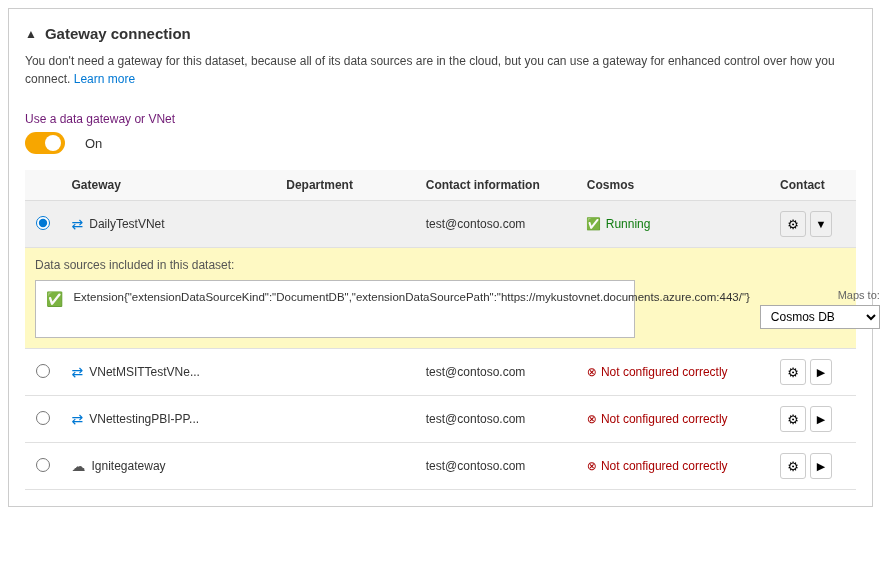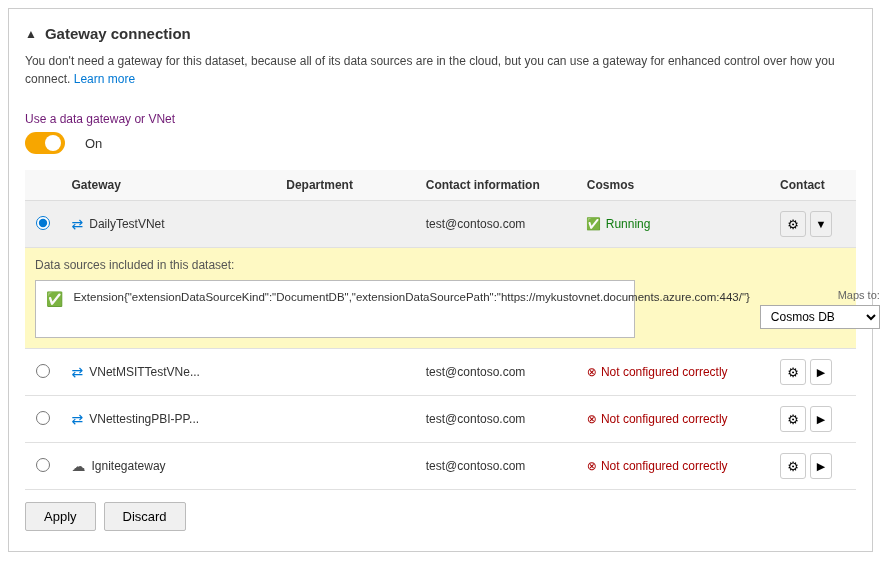--- a/index.html
+++ b/index.html
@@ -401,17 +401,13 @@
         <td>
           <div class="actions-cell">
             <button class="gear-btn">⚙</button>
             <button class="arrow-btn">▶</button>
           </div>
         </td>
       </tr>
     </tbody>
   </table>
 
-  <div class="footer-row">
-    <button class="btn-apply">Apply</button>
-    <button class="btn-discard">Discard</button>
-  </div>
 </div>
 
 </body></html>

